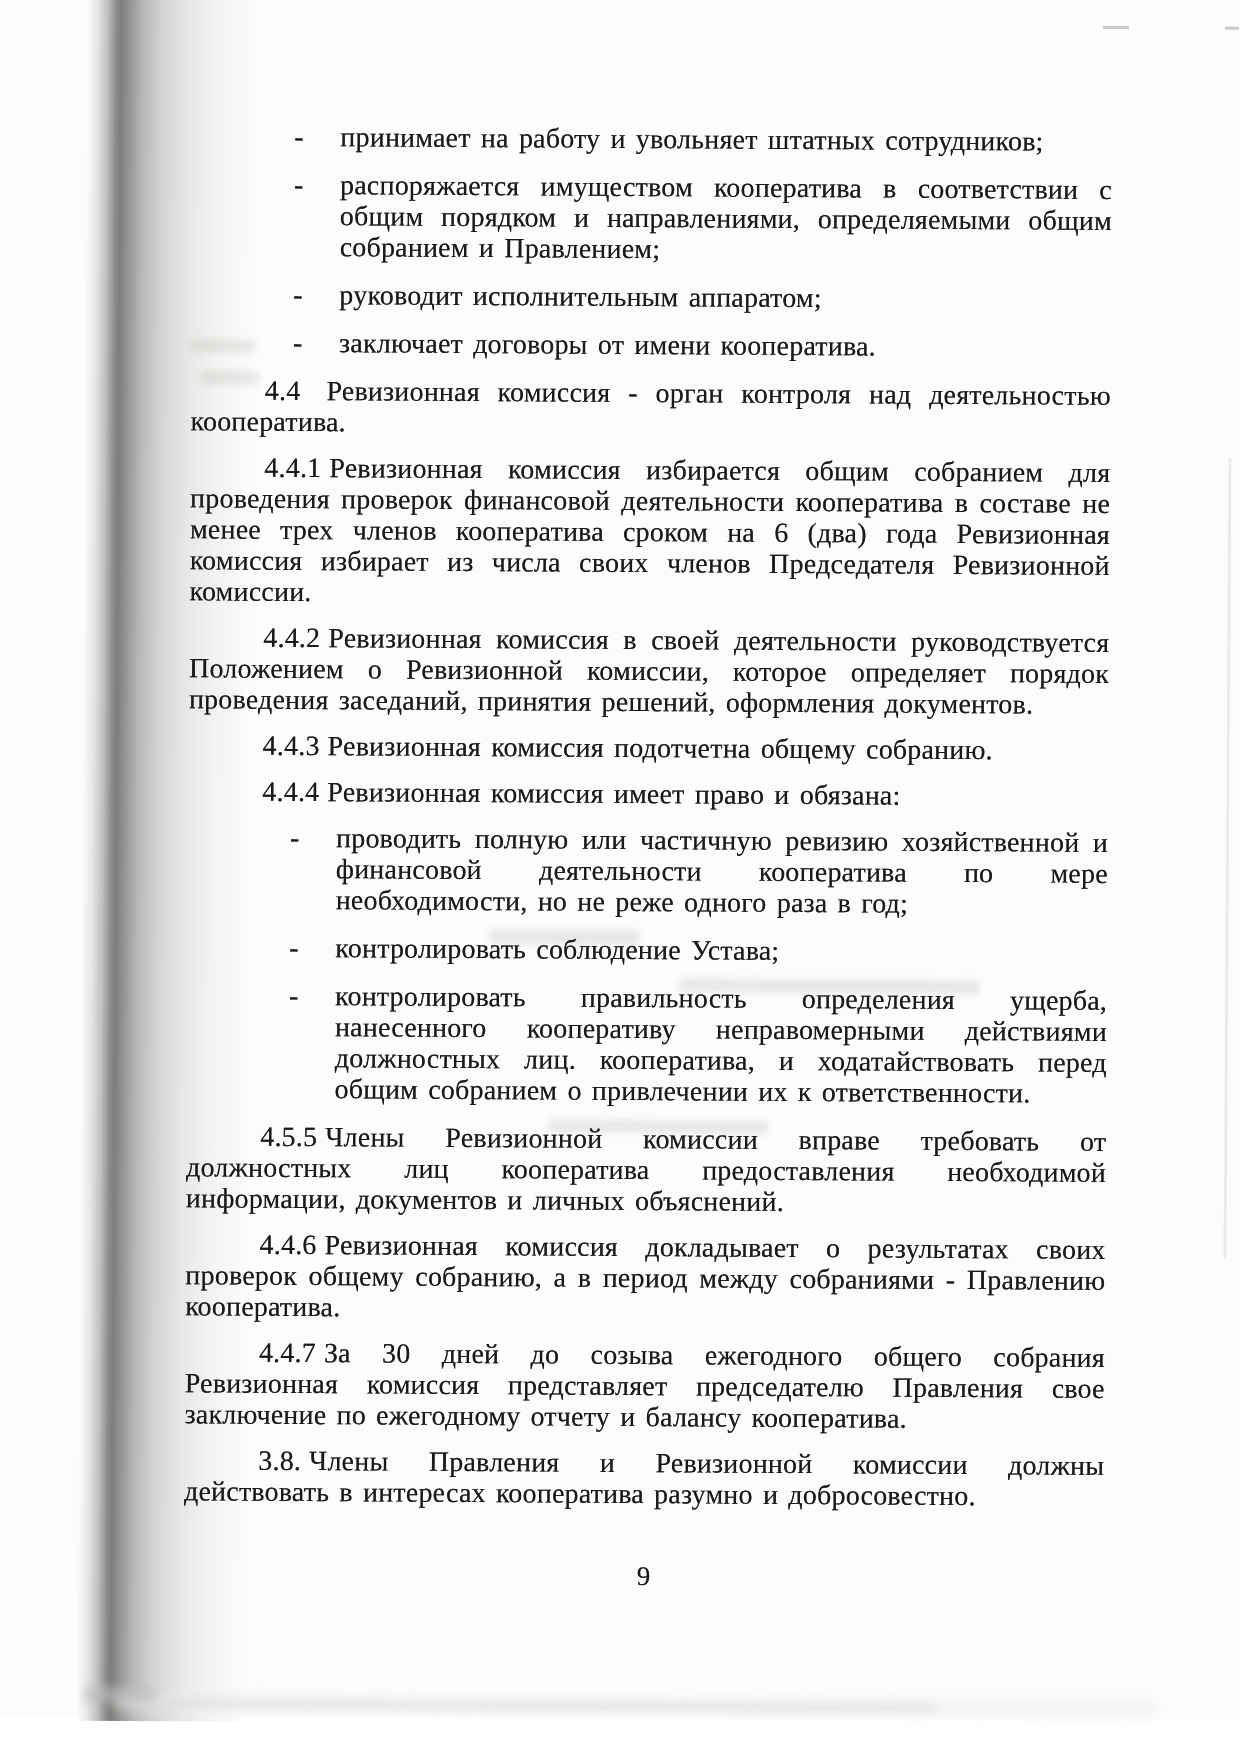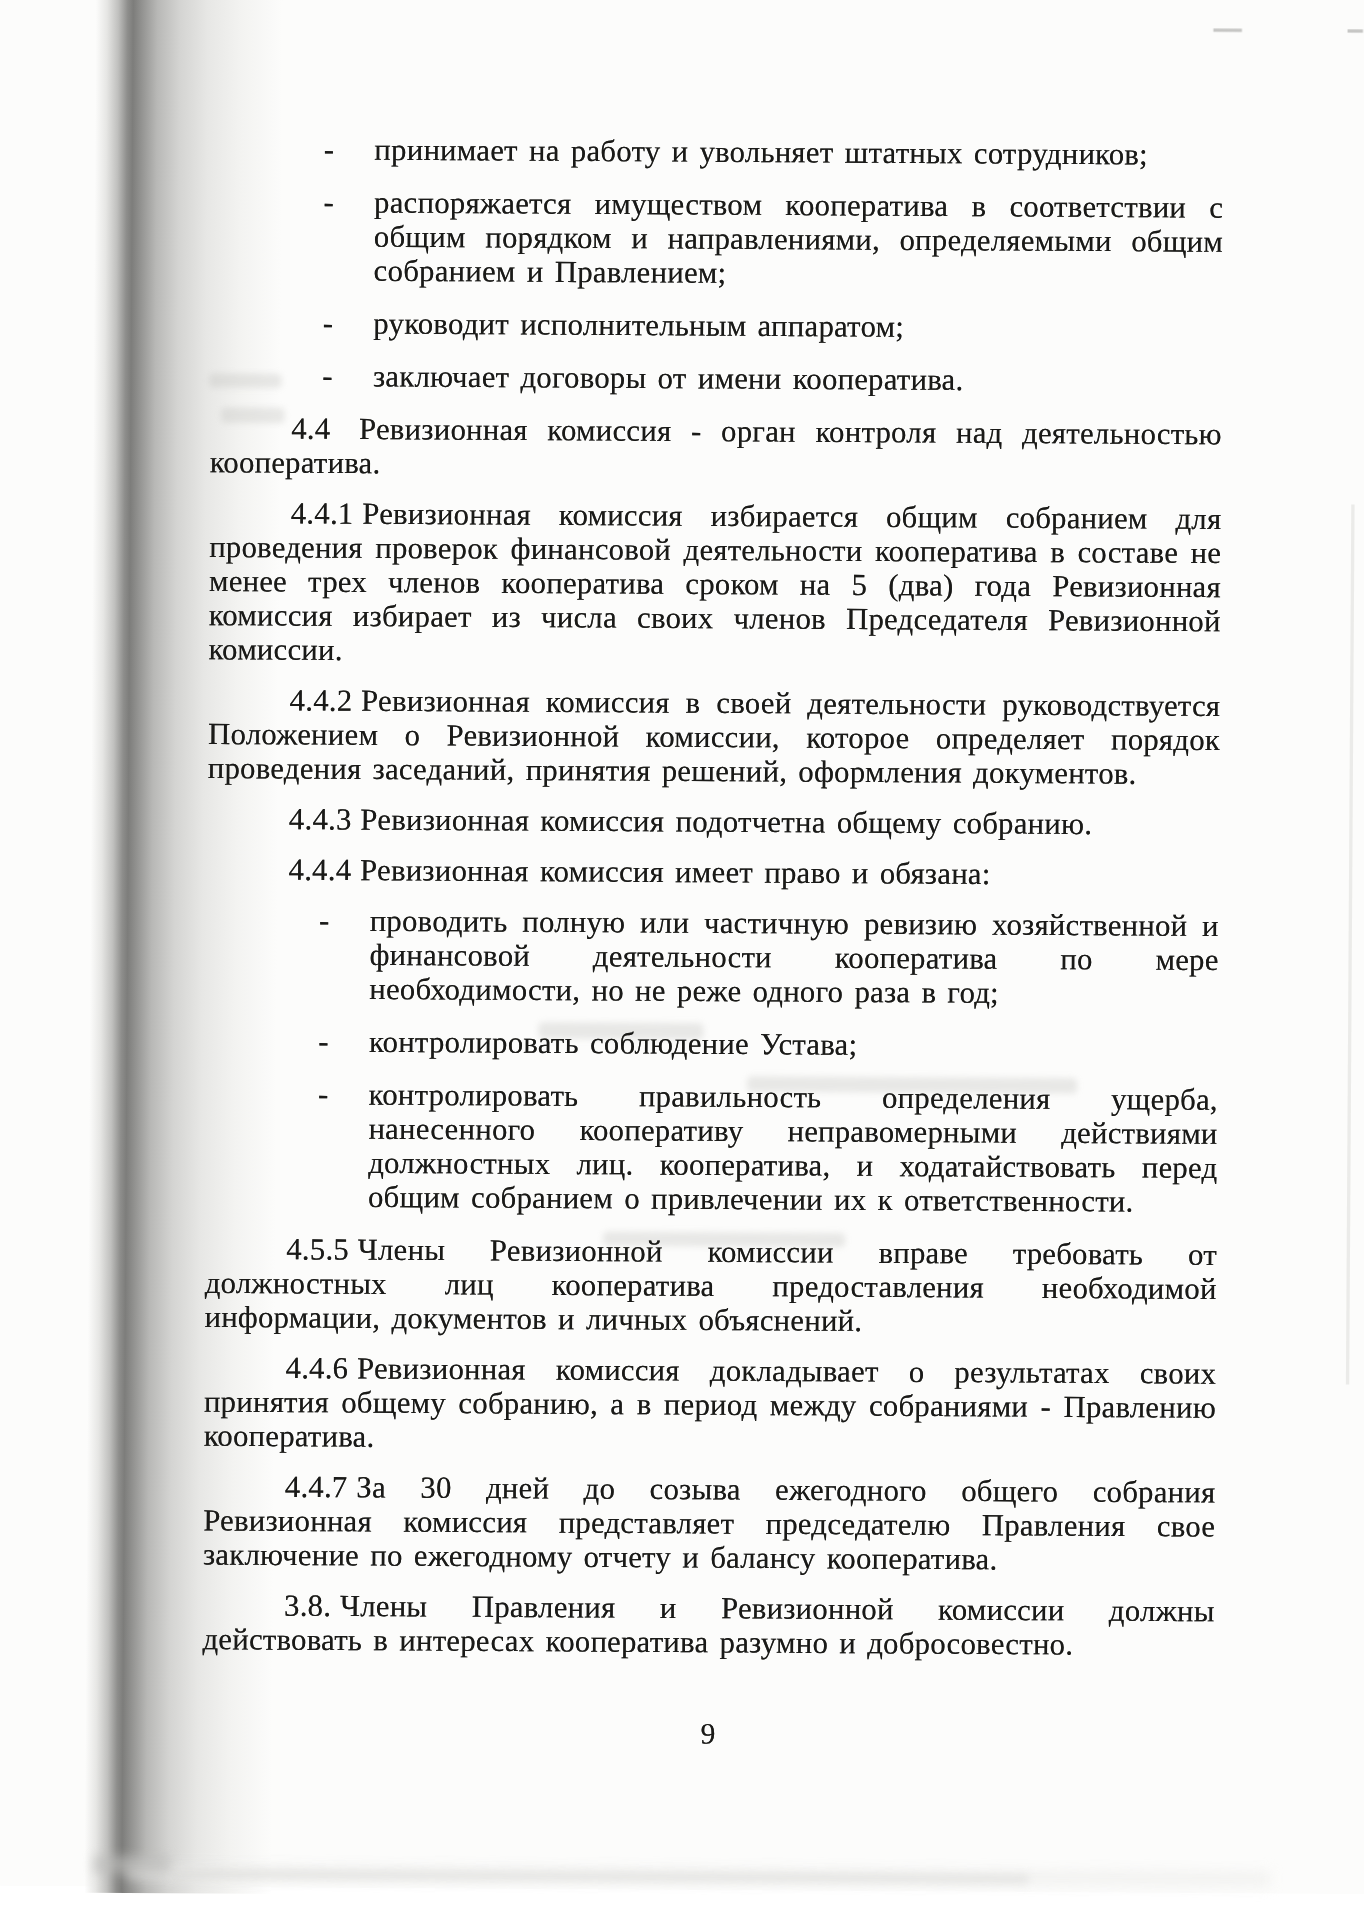--- a/index.html
+++ b/index.html
@@ -122,21 +122,21 @@
       <span class="li-text">руководит исполнительным аппаратом;</span>
     </div>
 
     <div class="li">
       <span class="dash">-</span>
       <span class="li-text">заключает договоры от имени кооператива.</span>
     </div>
 
     <p class="para"><span class="pnum wide">4.4</span><span>Ревизионная комиссия - орган контроля над деятельностью кооператива.</span></p>
 
-    <p class="para"><span class="pnum">4.4.1</span><span>Ревизионная комиссия избирается общим собранием для проведения проверок финансовой деятельности кооператива в составе не менее трех членов кооператива сроком на 5 (два) года Ревизионная комиссия избирает из числа своих членов Председателя Ревизионной комиссии.</span></p>
+    <p class="para"><span class="pnum">4.4.1</span><span>Ревизионная комиссия избирается общим собранием для проведения проверок финансовой деятельности кооператива в составе не менее трех членов кооператива сроком на 6 (два) года Ревизионная комиссия избирает из числа своих членов Председателя Ревизионной комиссии.</span></p>
 
     <p class="para"><span class="pnum">4.4.2</span><span>Ревизионная комиссия в своей деятельности руководствуется Положением о Ревизионной комиссии, которое определяет порядок проведения заседаний, принятия решений, оформления документов.</span></p>
 
     <p class="para"><span class="pnum">4.4.3</span><span>Ревизионная комиссия подотчетна общему собранию.</span></p>
 
     <p class="para"><span class="pnum">4.4.4</span><span>Ревизионная комиссия имеет право и обязана:</span></p>
 
     <div class="li mt8">
       <span class="dash">-</span>
       <span class="li-text">проводить полную или частичную ревизию хозяйственной и финансовой деятельности кооператива по мере необходимости, но не реже одного раза в год;</span>
@@ -147,21 +147,21 @@
       <span class="li-text">контролировать соблюдение Устава;</span>
     </div>
 
     <div class="li">
       <span class="dash">-</span>
       <span class="li-text">контролировать правильность определения ущерба, нанесенного кооперативу неправомерными действиями должностных лиц. кооператива, и ходатайствовать перед общим собранием о привлечении их к ответственности.</span>
     </div>
 
     <p class="para"><span class="pnum">4.5.5</span><span>Члены Ревизионной комиссии вправе требовать от должностных лиц кооператива предоставления необходимой информации, документов и личных объяснений.</span></p>
 
-    <p class="para"><span class="pnum">4.4.6</span><span>Ревизионная комиссия докладывает о результатах своих принятия общему собранию, а в период между собраниями - Правлению кооператива.</span></p>
+    <p class="para"><span class="pnum">4.4.6</span><span>Ревизионная комиссия докладывает о результатах своих проверок общему собранию, а в период между собраниями - Правлению кооператива.</span></p>
 
     <p class="para"><span class="pnum">4.4.7</span><span>За 30 дней до созыва ежегодного общего собрания Ревизионная комиссия представляет председателю Правления свое заключение по ежегодному отчету и балансу кооператива.</span></p>
 
     <p class="para"><span class="pnum">3.8.</span><span>Члены Правления и Ревизионной комиссии должны действовать в интересах кооператива разумно и добросовестно.</span></p>
 
     <div class="pageno">9</div>
 
   </div>
 </div>
 

